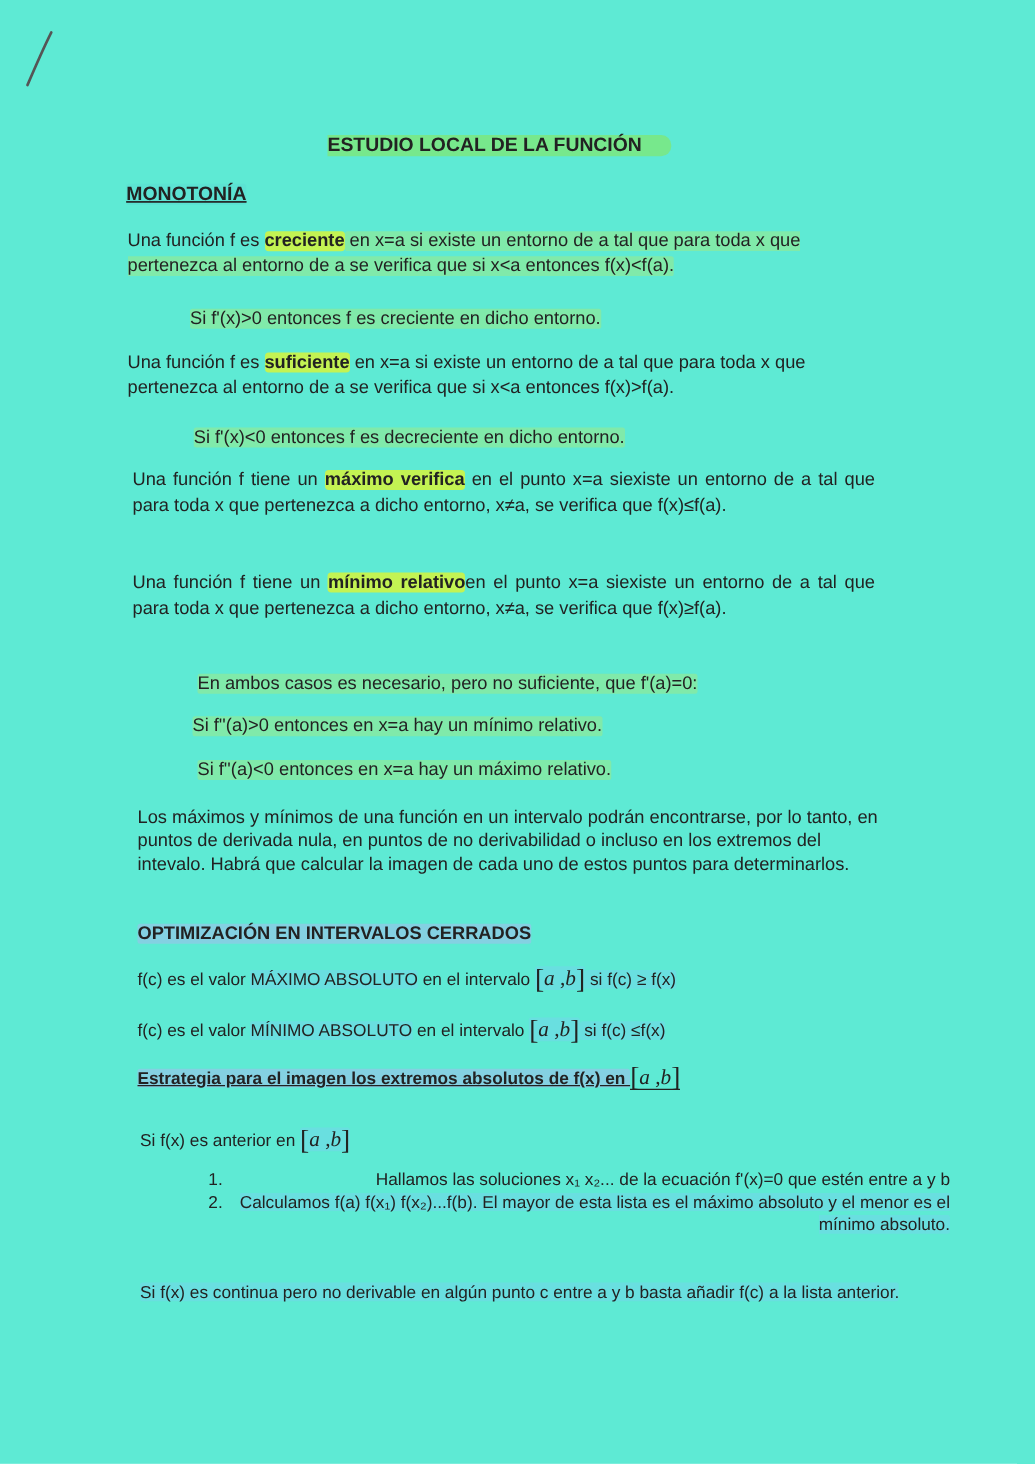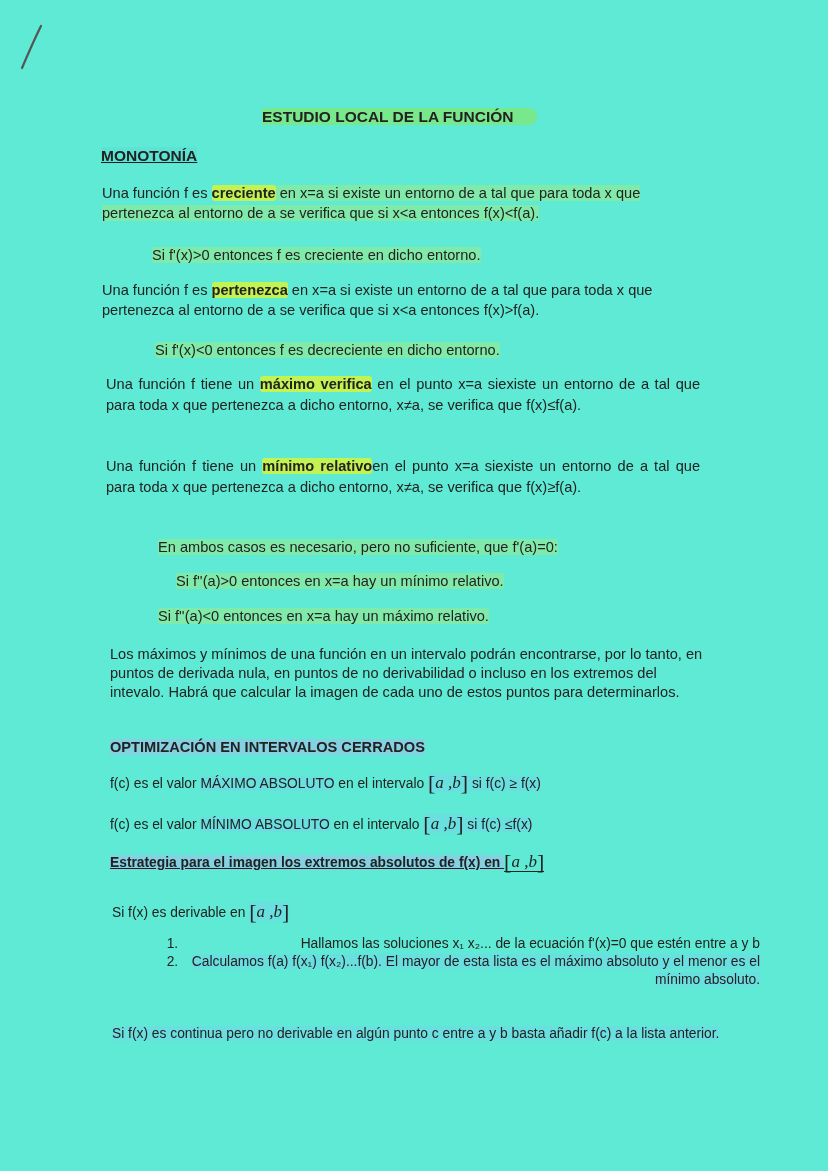--- a/index.html
+++ b/index.html
@@ -45,39 +45,39 @@
 
   <div class="p" style="left:102px; top:183px; width:610px;">
     <span>Una función f es </span><b class="hy">creciente</b><span class="hg"> en x=a si existe un entorno de a tal que para toda x que pertenezca al entorno de a se verifica que si x&lt;a entonces f(x)&lt;f(a).</span>
   </div>
 
   <div class="p" style="left:152px; top:245px;">
     <span class="hg">Si f'(x)&gt;0 entonces f es creciente en dicho entorno.</span>
   </div>
 
   <div class="p" style="left:102px; top:280px; width:600px;">
-    <span>Una función f es </span><b class="hy">pertenezca</b><span> en x=a si existe un entorno de a tal que para toda x que pertenezca al entorno de a se verifica que si x&lt;a entonces f(x)&gt;f(a).</span>
+    <span>Una función f es </span><b class="hy">suficiente</b><span> en x=a si existe un entorno de a tal que para toda x que pertenezca al entorno de a se verifica que si x&lt;a entonces f(x)&gt;f(a).</span>
   </div>
 
   <div class="p" style="left:155px; top:340px;">
     <span class="hg">Si f'(x)&lt;0 entonces f es decreciente en dicho entorno.</span>
   </div>
 
   <div class="p just" style="left:106px; top:374px; width:594px; line-height:20.5px;">
     <span>Una función f tiene un </span><b class="hy">máximo verifica</b><span> en el punto x=a siexiste un entorno de a tal que para toda x que pertenezca a dicho entorno, x≠a, se verifica que f(x)≤f(a).</span>
   </div>
 
   <div class="p just" style="left:106px; top:456px; width:594px; line-height:20.5px;">
     <span>Una función f tiene un </span><b class="hy">mínimo relativo</b><span>en el punto x=a siexiste un entorno de a tal que para toda x que pertenezca a dicho entorno, x≠a, se verifica que f(x)≥f(a).</span>
   </div>
 
   <div class="p" style="left:158px; top:537px;">
     <span class="hg">En ambos casos es necesario, pero no suficiente, que f'(a)=0:</span>
   </div>
-  <div class="p" style="left:176px; top:571px;">
+  <div class="p" style="left:154px; top:571px;">
     <span class="hg">Si f''(a)&gt;0 entonces en x=a hay un mínimo relativo.</span>
   </div>
   <div class="p" style="left:158px; top:606px;">
     <span class="hg">Si f''(a)&lt;0 entonces en x=a hay un máximo relativo.</span>
   </div>
 
   <div class="p" style="left:110px; top:645px; width:595px; line-height:19px;">
     <span>Los máximos y mínimos de una función en un intervalo podrán encontrarse, por lo tanto, en puntos de derivada nula, en puntos de no derivabilidad o incluso en los extremos del intevalo. Habrá que calcular la imagen de cada uno de estos puntos para determinarlos.</span>
   </div>
 
@@ -91,21 +91,21 @@
 
   <div class="p small" style="left:110px; top:814px;text-align:center;">
     <span>f(c) es el valor </span><span class="hb">MÍNIMO ABSOLUTO</span><span> en el intervalo </span><span class="interval hb"><span class="br">[</span><span>a</span><span> ,</span><span>b</span><span class="br">]</span></span><span class="hb"> si f(c) ≤f(x)</span>
   </div>
 
   <div class="p small" style="left:110px; top:852px; font-weight:bold;">
     <span class="hv" style="text-decoration:underline;">Estrategia para el imagen los extremos absolutos de f(x) en </span><span class="interval" style="font-weight:normal; border-bottom:1.5px solid #222;"><span class="br">[</span><span>a</span><span> ,</span><span>b</span><span class="br">]</span></span>
   </div>
 
   <div class="p small" style="left:112px; top:902px;">
-    <span>Si f(x) es derivable en </span><span class="interval hb"><span class="br">[</span><span>a</span><span> ,</span><span>b</span><span class="br">]</span></span>
+    <span>Si f(x) es anterior en </span><span class="interval hb"><span class="br">[</span><span>a</span><span> ,</span><span>b</span><span class="br">]</span></span>
   </div>
 
   <div class="p small" style="left:160px; top:935px; width:600px; line-height:18px;">
     <ol>
       <li><span>Hallamos las soluciones x₁ x₂... de la ecuación f'(x)=0 que estén entre a y b</span></li>
       <li><span class="hb">Calculamos f(a) f(x₁) f(x₂)...f(b). El mayor de esta lista es el máximo absoluto y el menor es el mínimo absoluto.</span></li>
     </ol>
   </div>
 
   <div class="p small" style="left:112px; top:1024px; width:650px; line-height:19px;">

